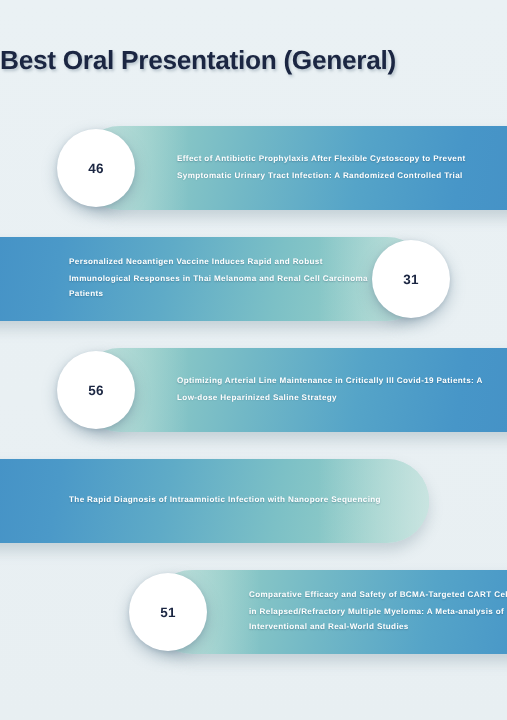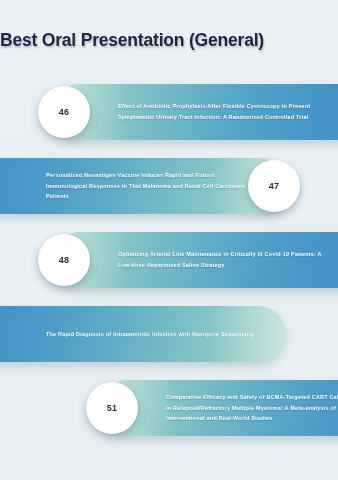--- a/index.html
+++ b/index.html
@@ -163,30 +163,30 @@
         <div class="badge">
           <div class="badge-number">46</div>
         </div>
       </div>
       <div class="row right" style="top: 152px;">
         <div class="bar">
           <div class="taper"></div>
           <div class="bar-text">Personalized Neoantigen Vaccine Induces Rapid and Robust Immunological Responses in Thai Melanoma and Renal Cell Carcinoma Patients</div>
         </div>
         <div class="badge">
-          <div class="badge-number">47</div>
+          <div class="badge-number">31</div>
         </div>
       </div>
       <div class="row left" style="top: 226px;">
         <div class="bar">
           <div class="taper"></div>
           <div class="bar-text">Optimizing Arterial Line Maintenance in Critically Ill Covid-19 Patients: A Low-dose Heparinized Saline Strategy</div>
         </div>
         <div class="badge">
-          <div class="badge-number">48</div>
+          <div class="badge-number">56</div>
         </div>
       </div>
       <div class="row right" style="top: 300px;">
         <div class="bar">
           <div class="taper"></div>
           <div class="bar-text">The Rapid Diagnosis of Intraamniotic Infection with Nanopore Sequencing</div>
         </div>
       </div>
       <div class="row left" style="top: 374px; margin-left: 48px;">
         <div class="bar">

